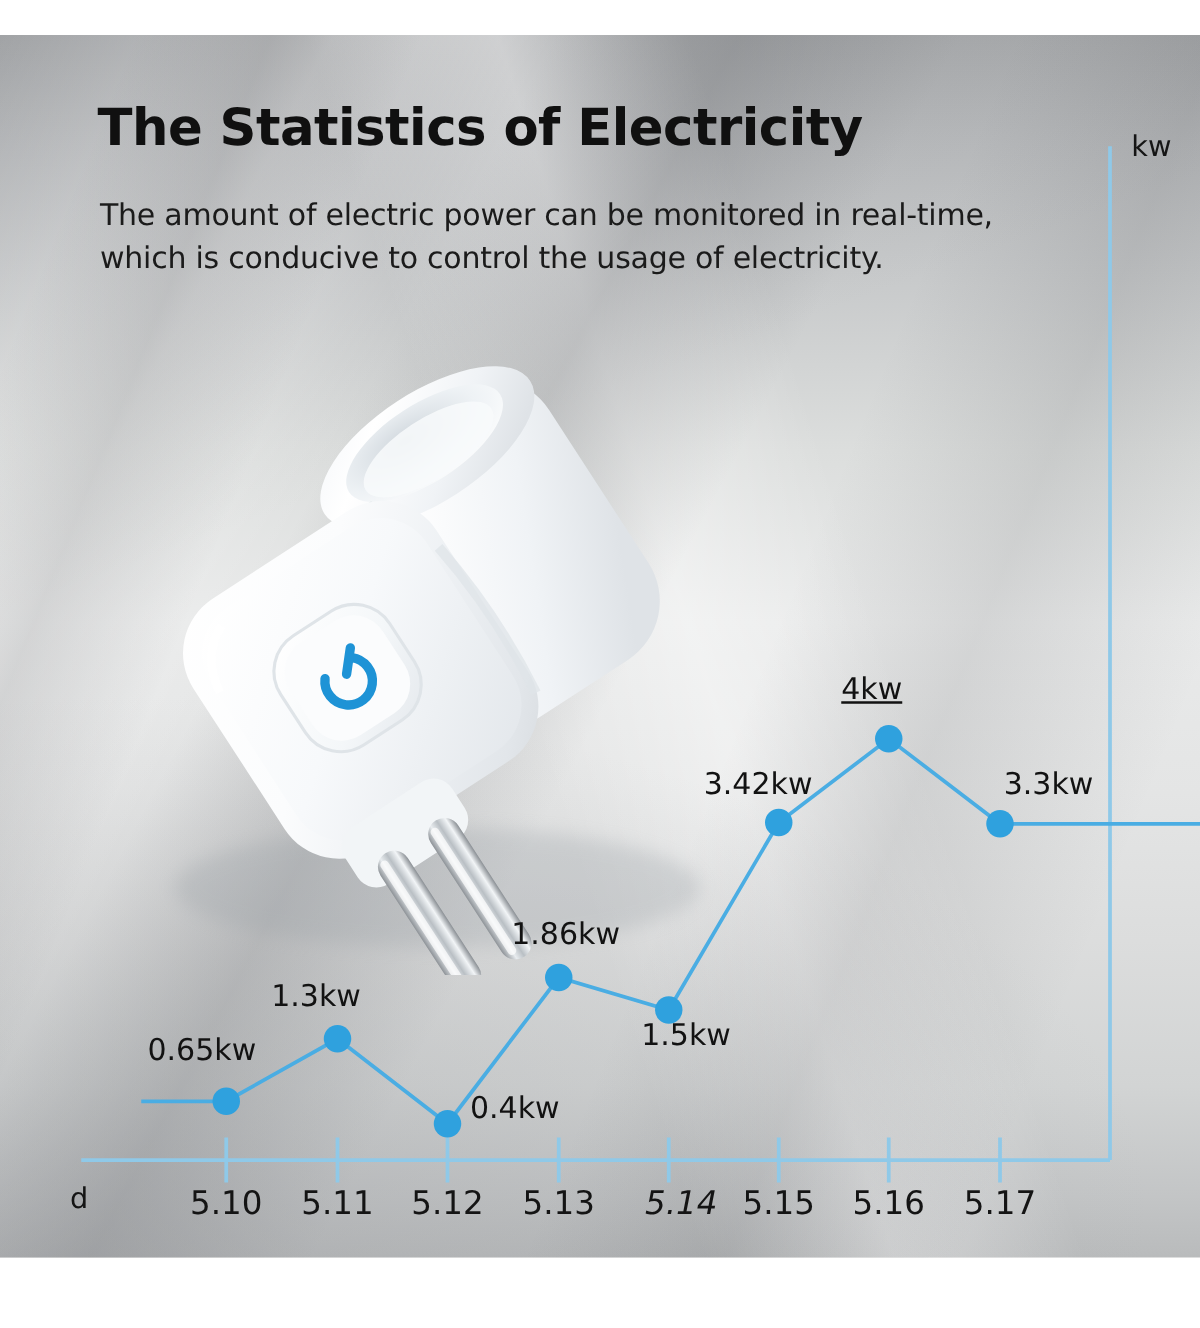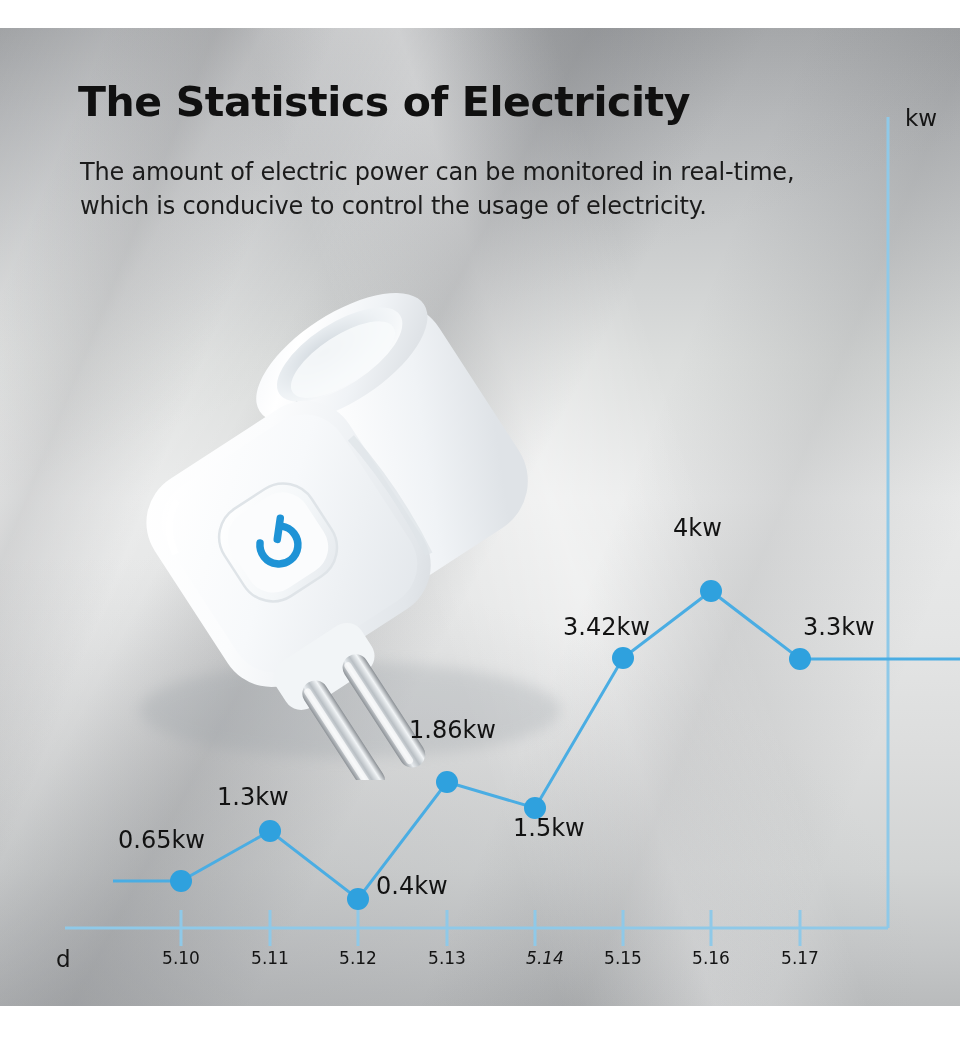--- a/index.html
+++ b/index.html
@@ -61,21 +61,21 @@
   .chart { position:absolute; left:0; top:0; width:960px; height:1062px; }
   .chart svg { display:block; }
   .axis-name {
     position:absolute; font-size:23px; color:#151515;
     font-family:"DejaVu Sans", sans-serif;
   }
   .kw-label { left:905px; top:105px; }
   .d-label  { left:56px;  top:946px; }
 
   .tick-label {
-    position:absolute; font-size:17px; color:#141414;
+    position:absolute; font-size:26px; color:#141414;
     font-family:"DejaVu Sans", sans-serif;
     transform:translateX(-50%); white-space:nowrap;
   }
   .pt-label {
     position:absolute; font-size:24px; color:#121212;
     font-family:"DejaVu Sans", sans-serif;
     white-space:nowrap;
   }
 </style>
 </head>
@@ -216,20 +216,20 @@
     <div class="tick-label" style="left:358px; top:948px;">5.12</div>
     <div class="tick-label" style="left:447px; top:948px;">5.13</div>
     <div class="tick-label" style="left:545px; top:948px;font-style:italic;">5.14</div>
     <div class="tick-label" style="left:623px; top:948px;">5.15</div>
     <div class="tick-label" style="left:711px; top:948px;text-align:right;">5.16</div>
     <div class="tick-label" style="left:800px; top:948px;">5.17</div>
 
     <div class="pt-label" style="left:118px; top:826px;">0.65kw</div>
     <div class="pt-label" style="left:217px; top:783px;">1.3kw</div>
     <div class="pt-label" style="left:376px; top:872px;">0.4kw</div>
-    <div class="pt-label" style="left:409px; top:716px;">1.86kw</div>
+    <div class="pt-label" style="left:409px; top:733px;">1.86kw</div>
     <div class="pt-label" style="left:513px; top:814px;">1.5kw</div>
     <div class="pt-label" style="left:563px; top:613px;">3.42kw</div>
-    <div class="pt-label" style="left:673px; top:514px;">4kw</div>
+    <div class="pt-label" style="left:673px; top:537px;text-decoration:underline;">4kw</div>
     <div class="pt-label" style="left:803px; top:613px;">3.3kw</div>
   </div>
 
 </div>
 
 </body></html>

